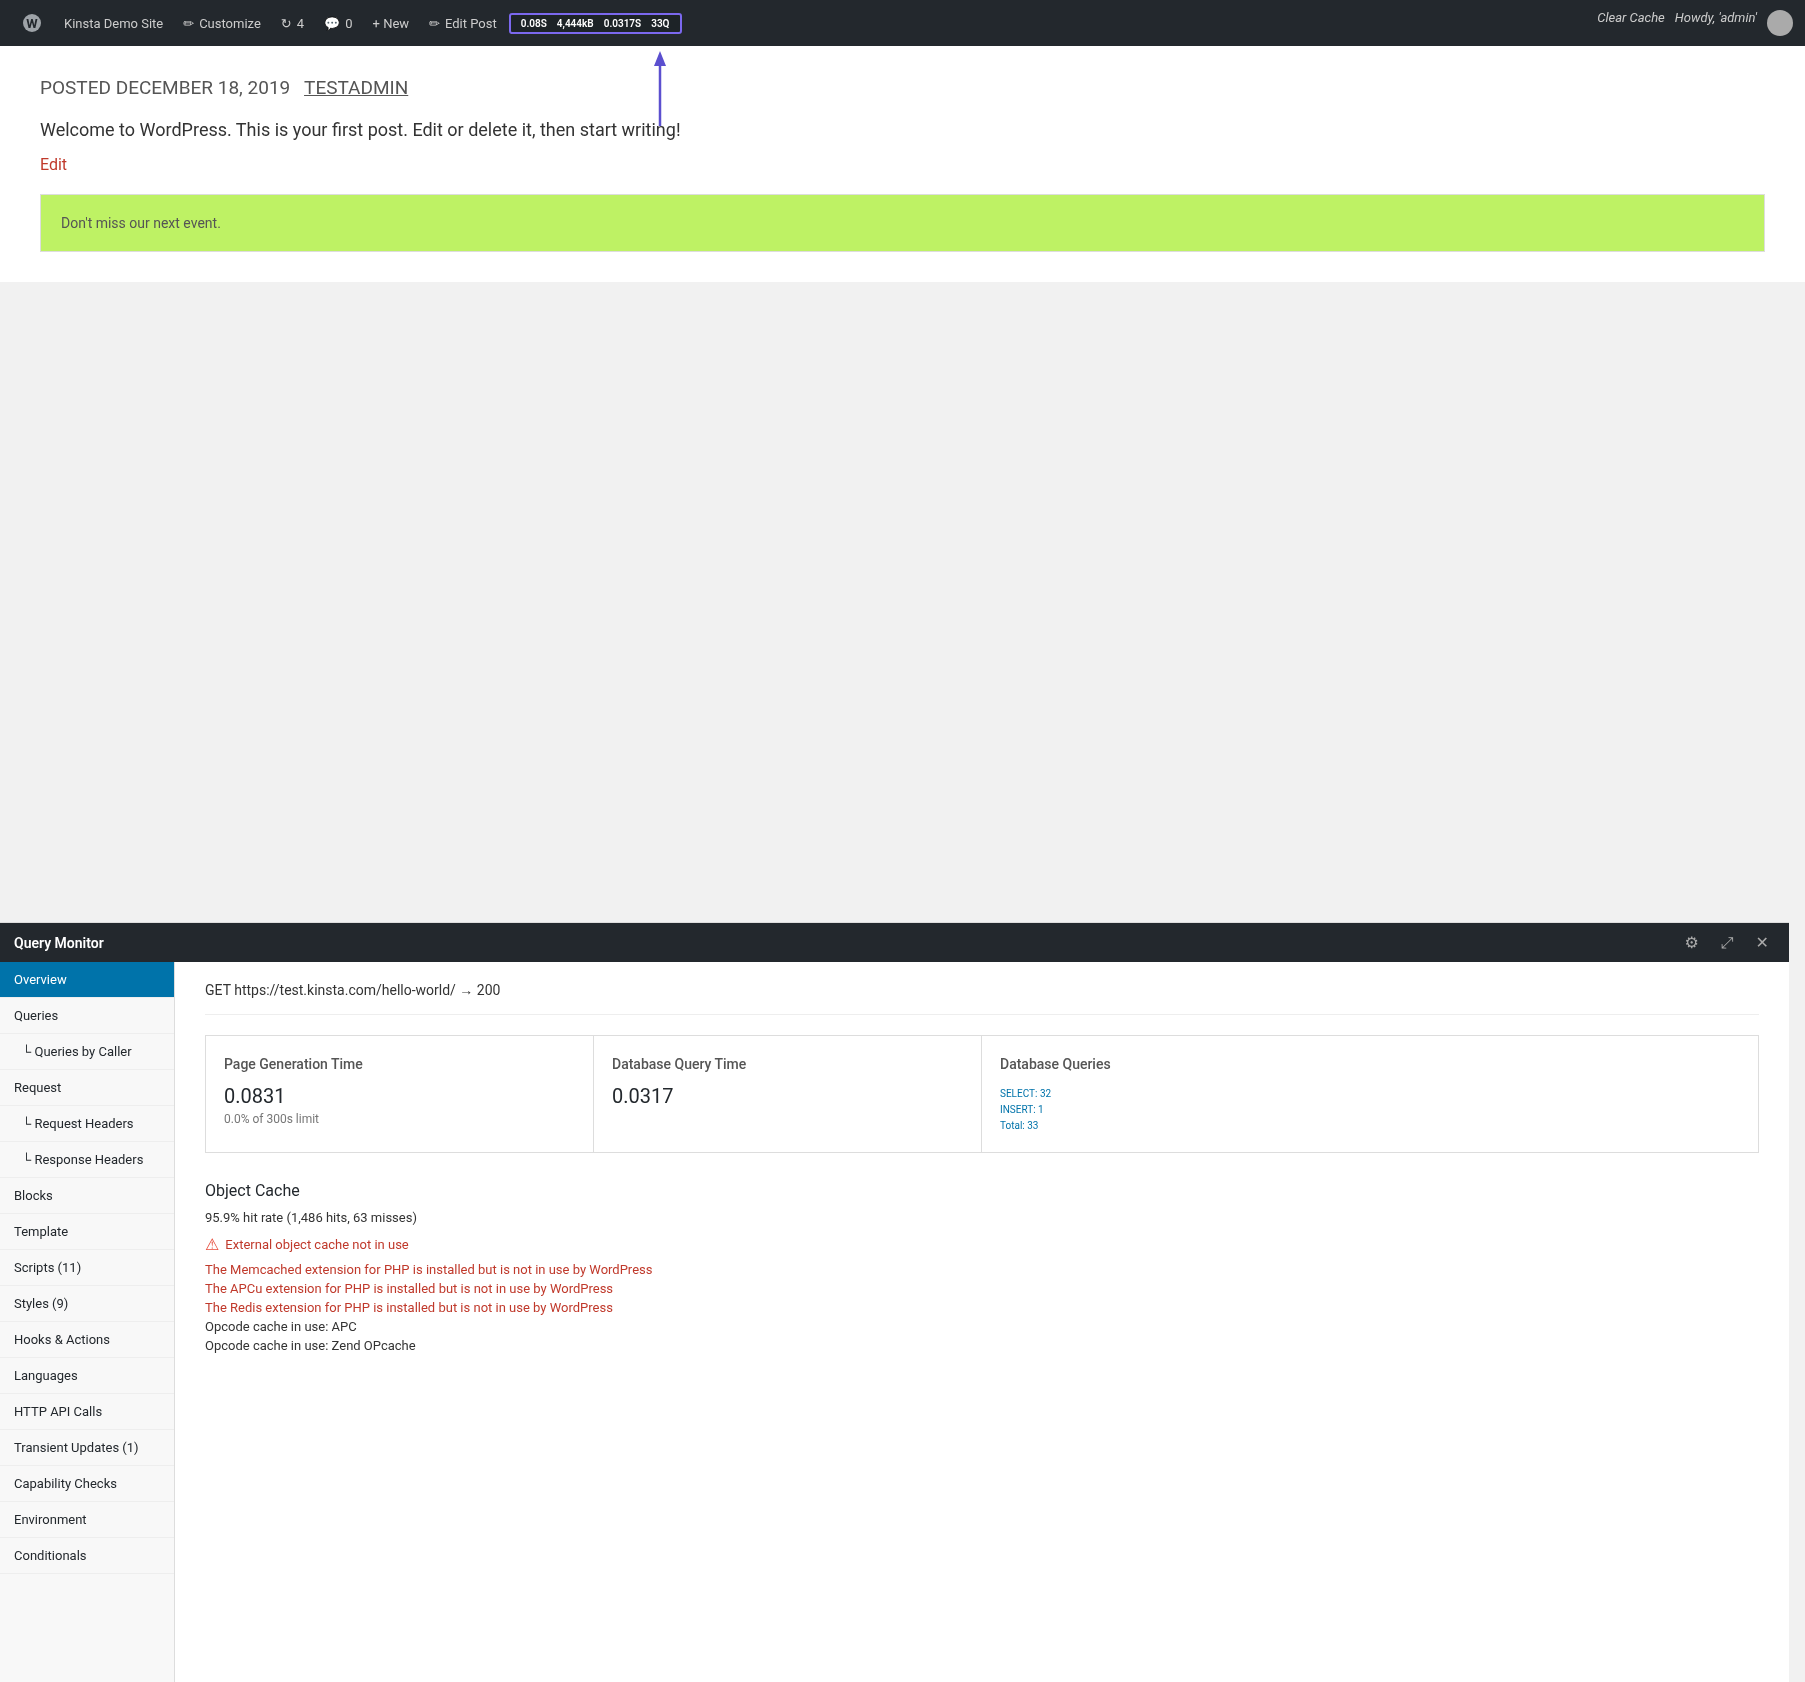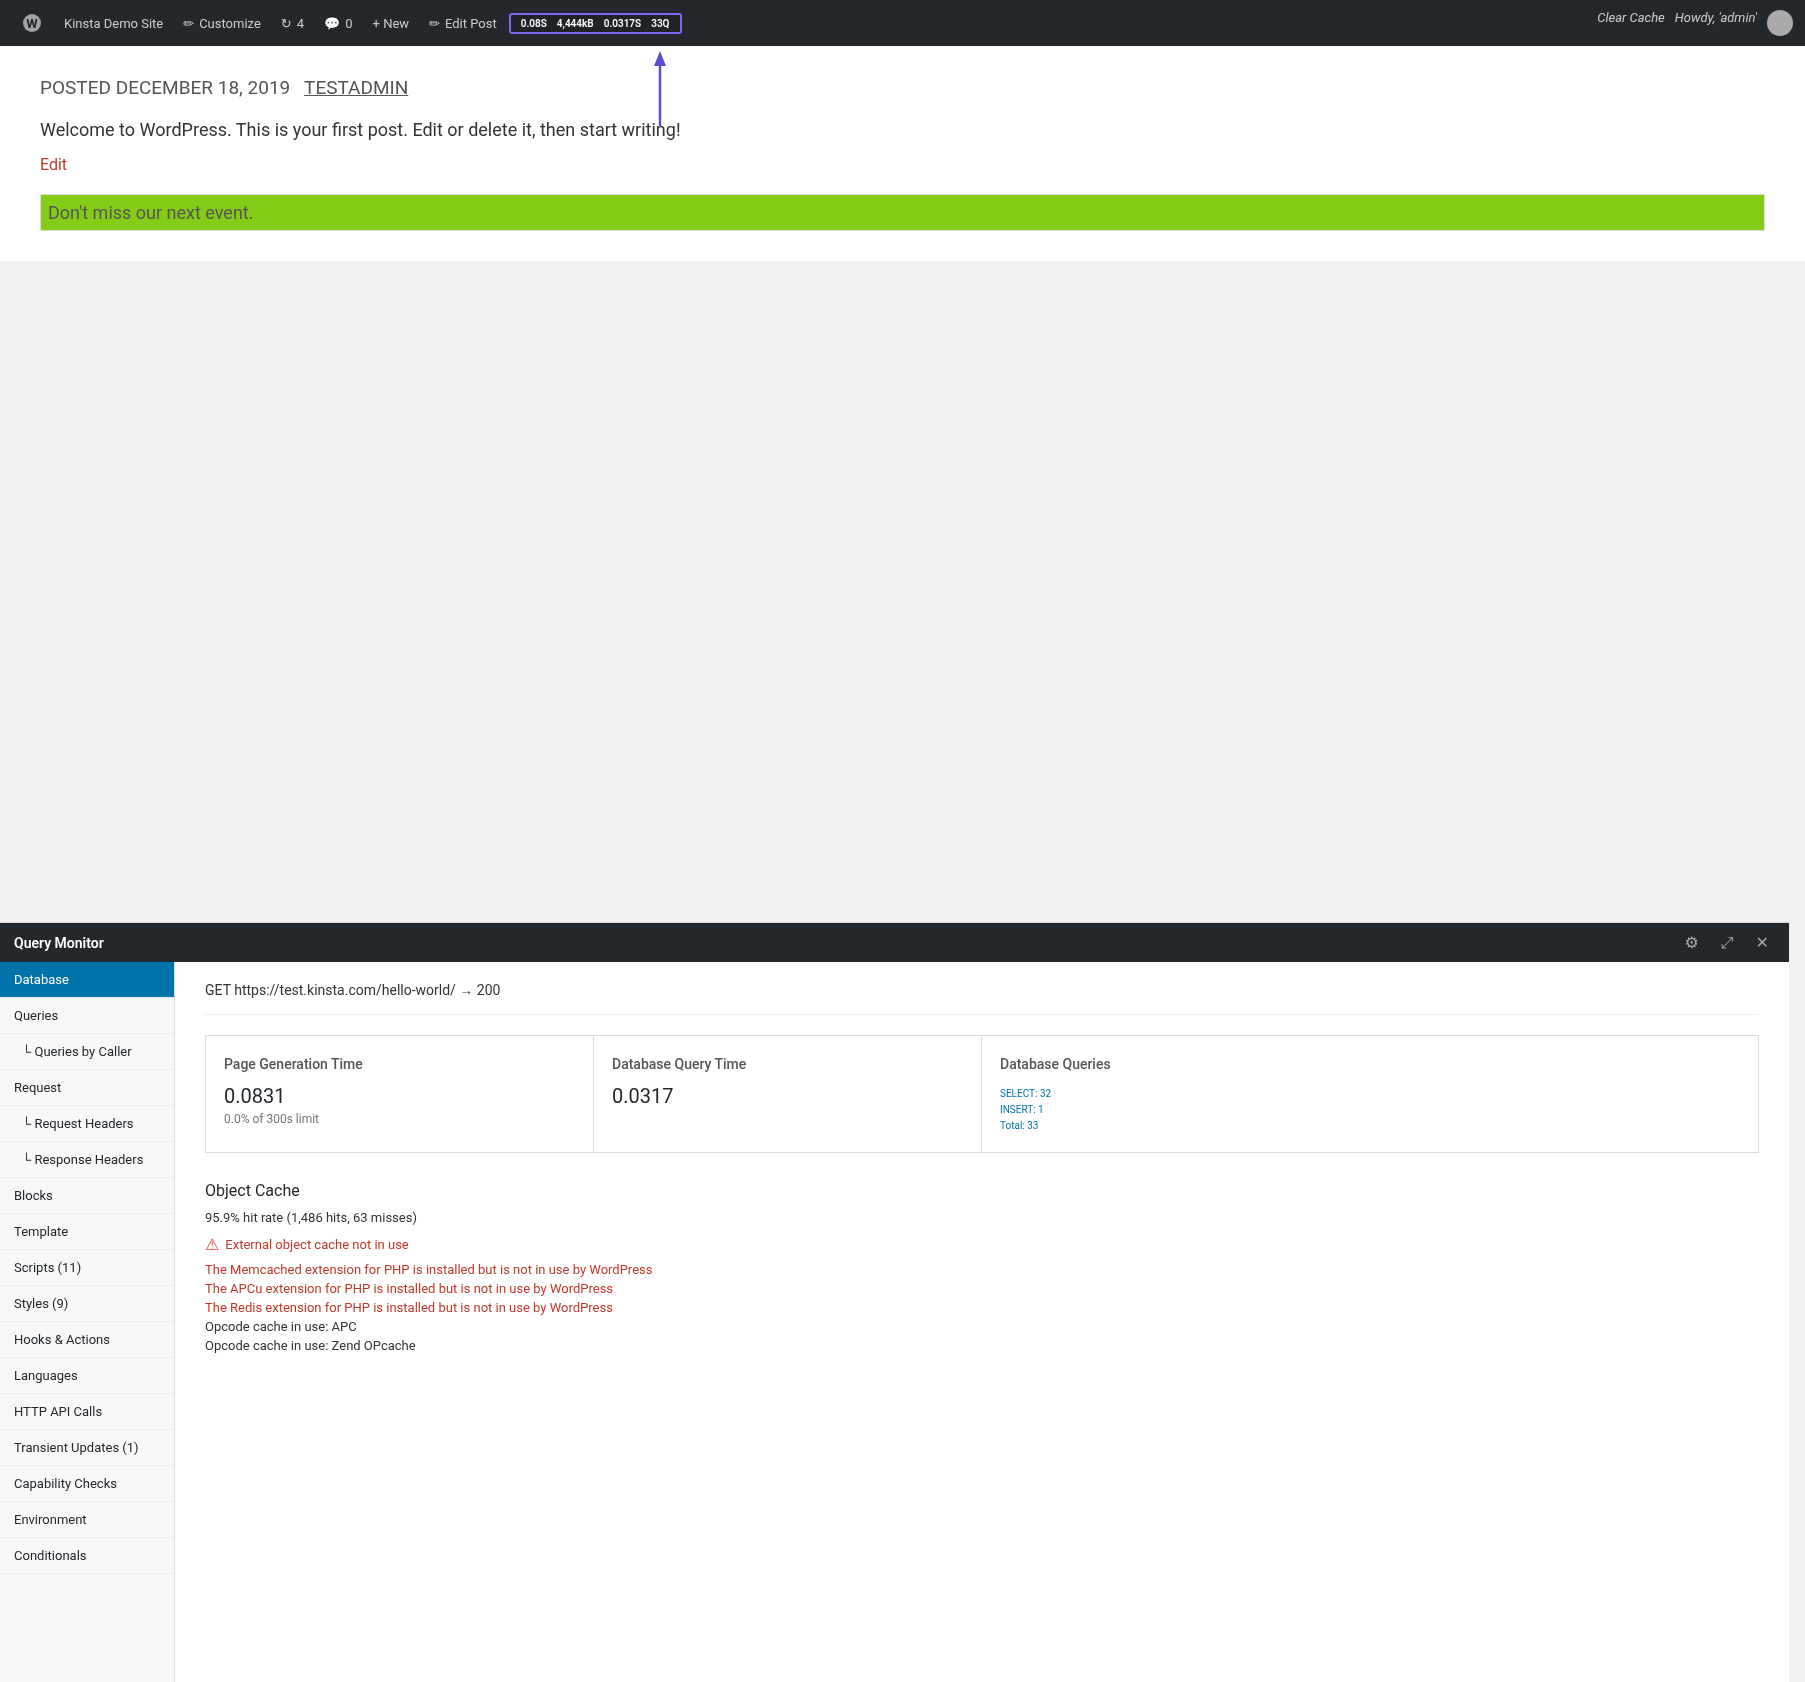--- a/index.html
+++ b/index.html
@@ -75,26 +75,26 @@
     }
     .post-meta a { color: #555; text-decoration: underline; }
     .post-title-text {
       font-size: 18px;
       color: #333;
       margin-bottom: 15px;
       font-weight: 400;
     }
     .edit-link { color: #c0392b; font-size: 16px; cursor: pointer; }
     .widget-area {
-      background: #84cc16;
+      background: #bef264;
       border: 1px solid #ddd;
-      padding: 7px;
+      padding: 20px;
       margin-top: 20px;
       color: #555;
-      font-size: 18px;
+      font-size: 14px;
     }
 
     
     .qm-panel {
       position: fixed;
       bottom: 0;
       left: 0;
       right: 16px;
       background: #fff;
       border-top: 1px solid #ddd;
@@ -309,21 +309,21 @@
     <span class="qm-header-title">Query Monitor</span>
     <div class="qm-header-actions">
       <button class="qm-header-btn">⚙</button>
       <button class="qm-header-btn">⤢</button>
       <button class="qm-header-btn">✕</button>
     </div>
   </div>
   <div class="qm-body">
 
     <div class="qm-sidebar" id="qm-sidebar">
-    <div class="qm-nav-item active">Database</div>
+    <div class="qm-nav-item active">Overview</div>
         <div class="qm-nav-item">Queries</div>
         <div class="qm-nav-item sub">└ Queries by Caller</div>
         <div class="qm-nav-item">Request</div>
         <div class="qm-nav-item sub">└ Request Headers</div>
         <div class="qm-nav-item sub">└ Response Headers</div>
         <div class="qm-nav-item">Blocks</div>
         <div class="qm-nav-item">Template</div>
         <div class="qm-nav-item">Scripts (11)</div>
         <div class="qm-nav-item">Styles (9)</div>
         <div class="qm-nav-item">Hooks &amp; Actions</div>

